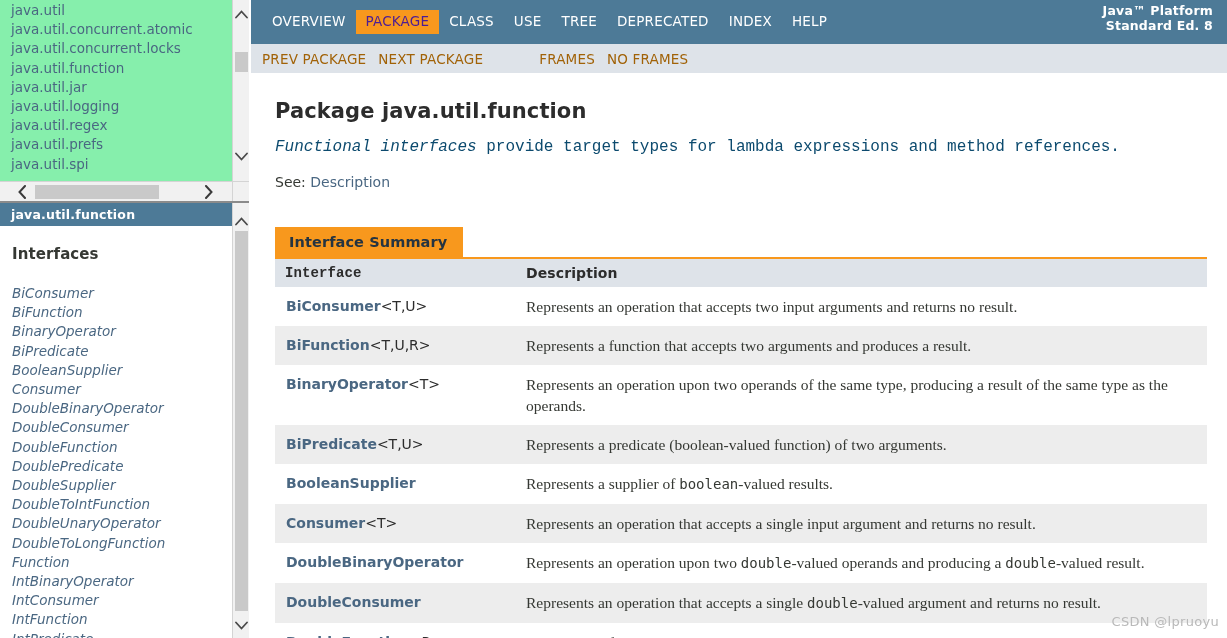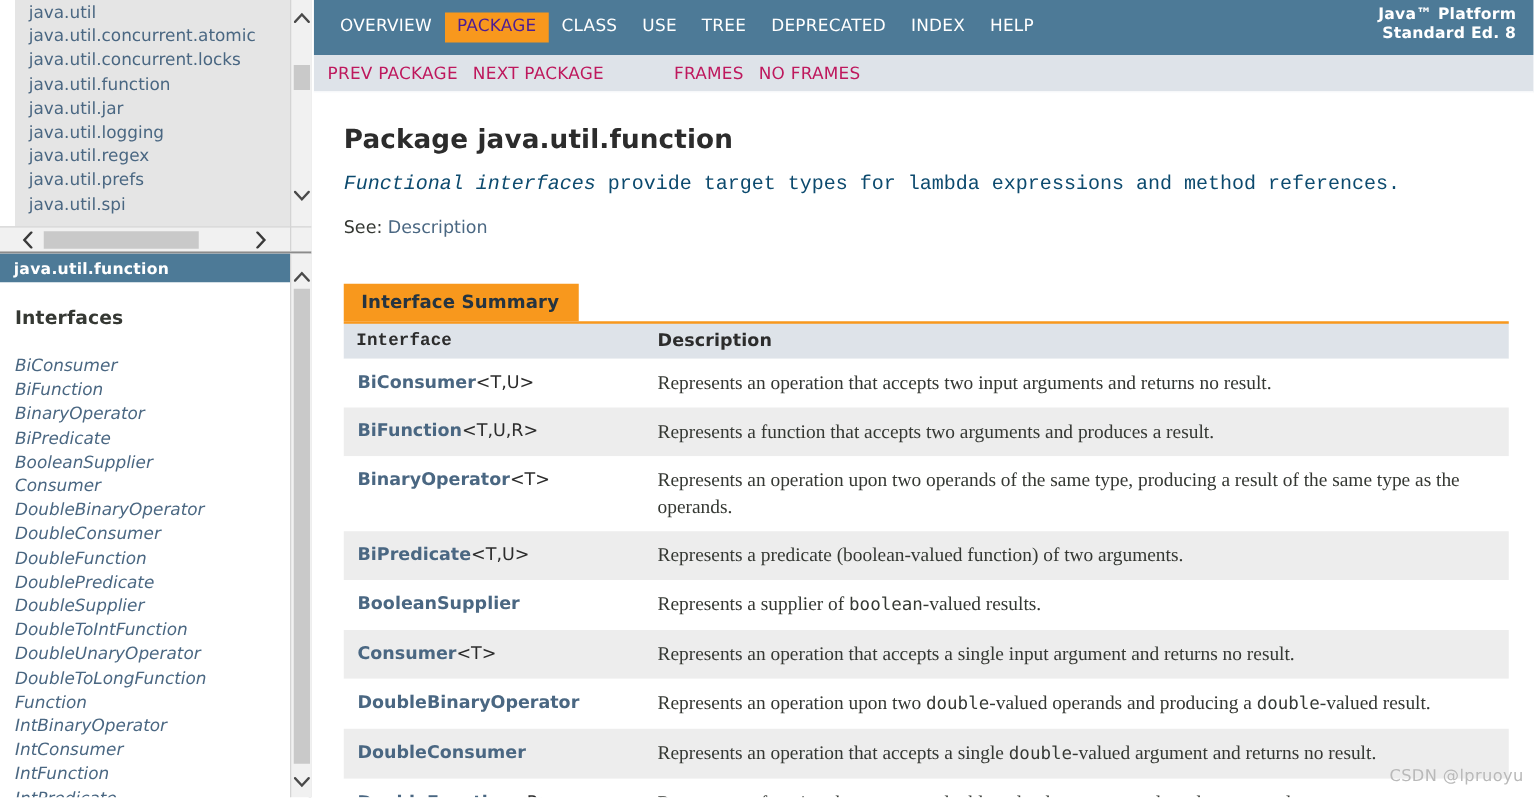--- a/index.html
+++ b/index.html
@@ -25,24 +25,23 @@
   .pkg-frame {
     position: absolute; left: 0; top: 0;
     width: 249px; height: 203px;
     background: #ffffff;
     border-bottom: 2px solid #8b8b8b;
   }
   .pkg-list-wrap {
     position: absolute; left: 0; top: 0;
     width: 232px; height: 181px;
     overflow: hidden;
-    background: #e5e5e5;
+    background: #86efac;
     padding-left: 11px;
     padding-top: 1px;
-    margin-left: 12px;
   }
   .pkg-item {
     display: block;
     color: #4a6782;
     font-size: 13.5px;
     line-height: 19.2px;
     white-space: nowrap;
     text-decoration: none;
   }
   .pkg-item.sel { color: #4a6782; }
@@ -195,21 +194,21 @@
   .subnav {
     position: relative;
     width: 976px; height: 30px;
     background: #dee3e9;
     display: flex;
     align-items: center;
     padding-left: 11px;
     border-bottom: 1px solid #ffffff;
   }
   .subnav-item {
-    color: #be185d;
+    color: #a16207;
     font-size: 13.5px;
     text-decoration: none;
     white-space: nowrap;
     letter-spacing: 0.2px;
   }
   .subnav-gap-sm { width: 12px; }
   .subnav-gap-lg { width: 56px; }
 
   .content {
     position: relative;

